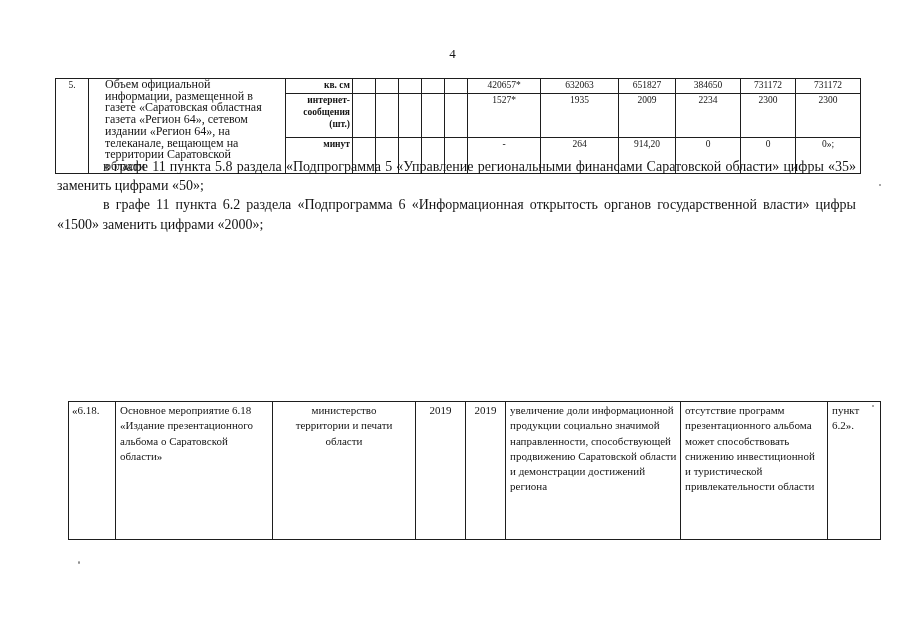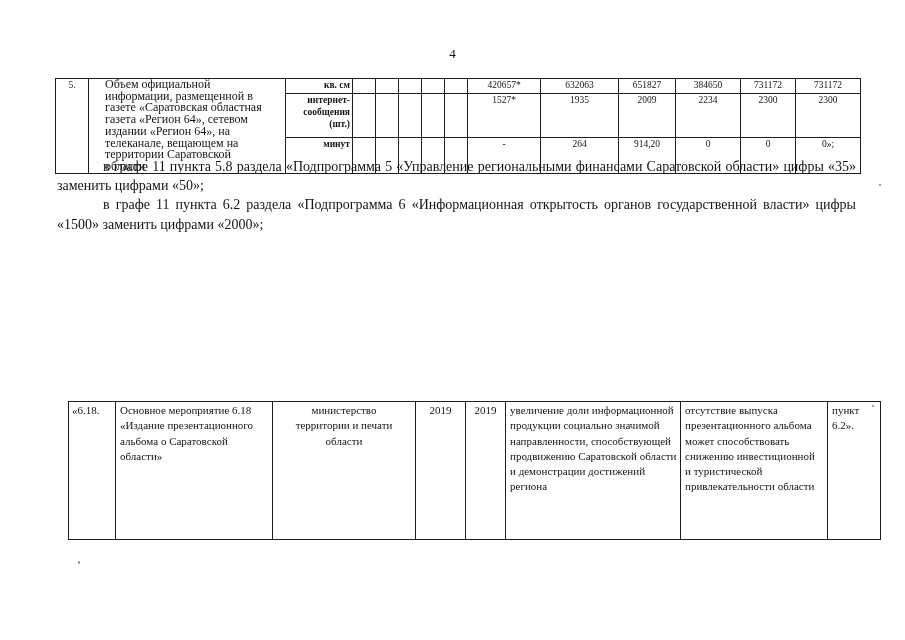--- a/index.html
+++ b/index.html
@@ -159,21 +159,21 @@
         <col style="width:53px">
     </colgroup>
     <tbody>
       <tr>
         <td class="c2-no">«6.18.</td>
         <td>Основное мероприятие 6.18 «Издание презентационного альбома о Саратовской области»</td>
         <td class="c2-exec">министерство территории и печати области</td>
         <td class="c2-year">2019</td>
         <td class="c2-year">2019</td>
         <td class="c2-res">увеличение доли информационной продукции социально значимой направленности, способствующей продвижению Саратовской области и демонстрации достижений региона</td>
-        <td>отсутствие выпуска презентационного альбома может способствовать снижению инвестиционной и туристической привлекательности области</td>
+        <td>отсутствие программ презентационного альбома может способствовать снижению инвестиционной и туристической привлекательности области</td>
         <td>пункт 6.2».</td>
       </tr>
     </tbody>
   </table>
 
   <div class="speck s1"></div>
   <div class="speck s2"></div>
   <div class="speck s3"></div>
 
 </div>

